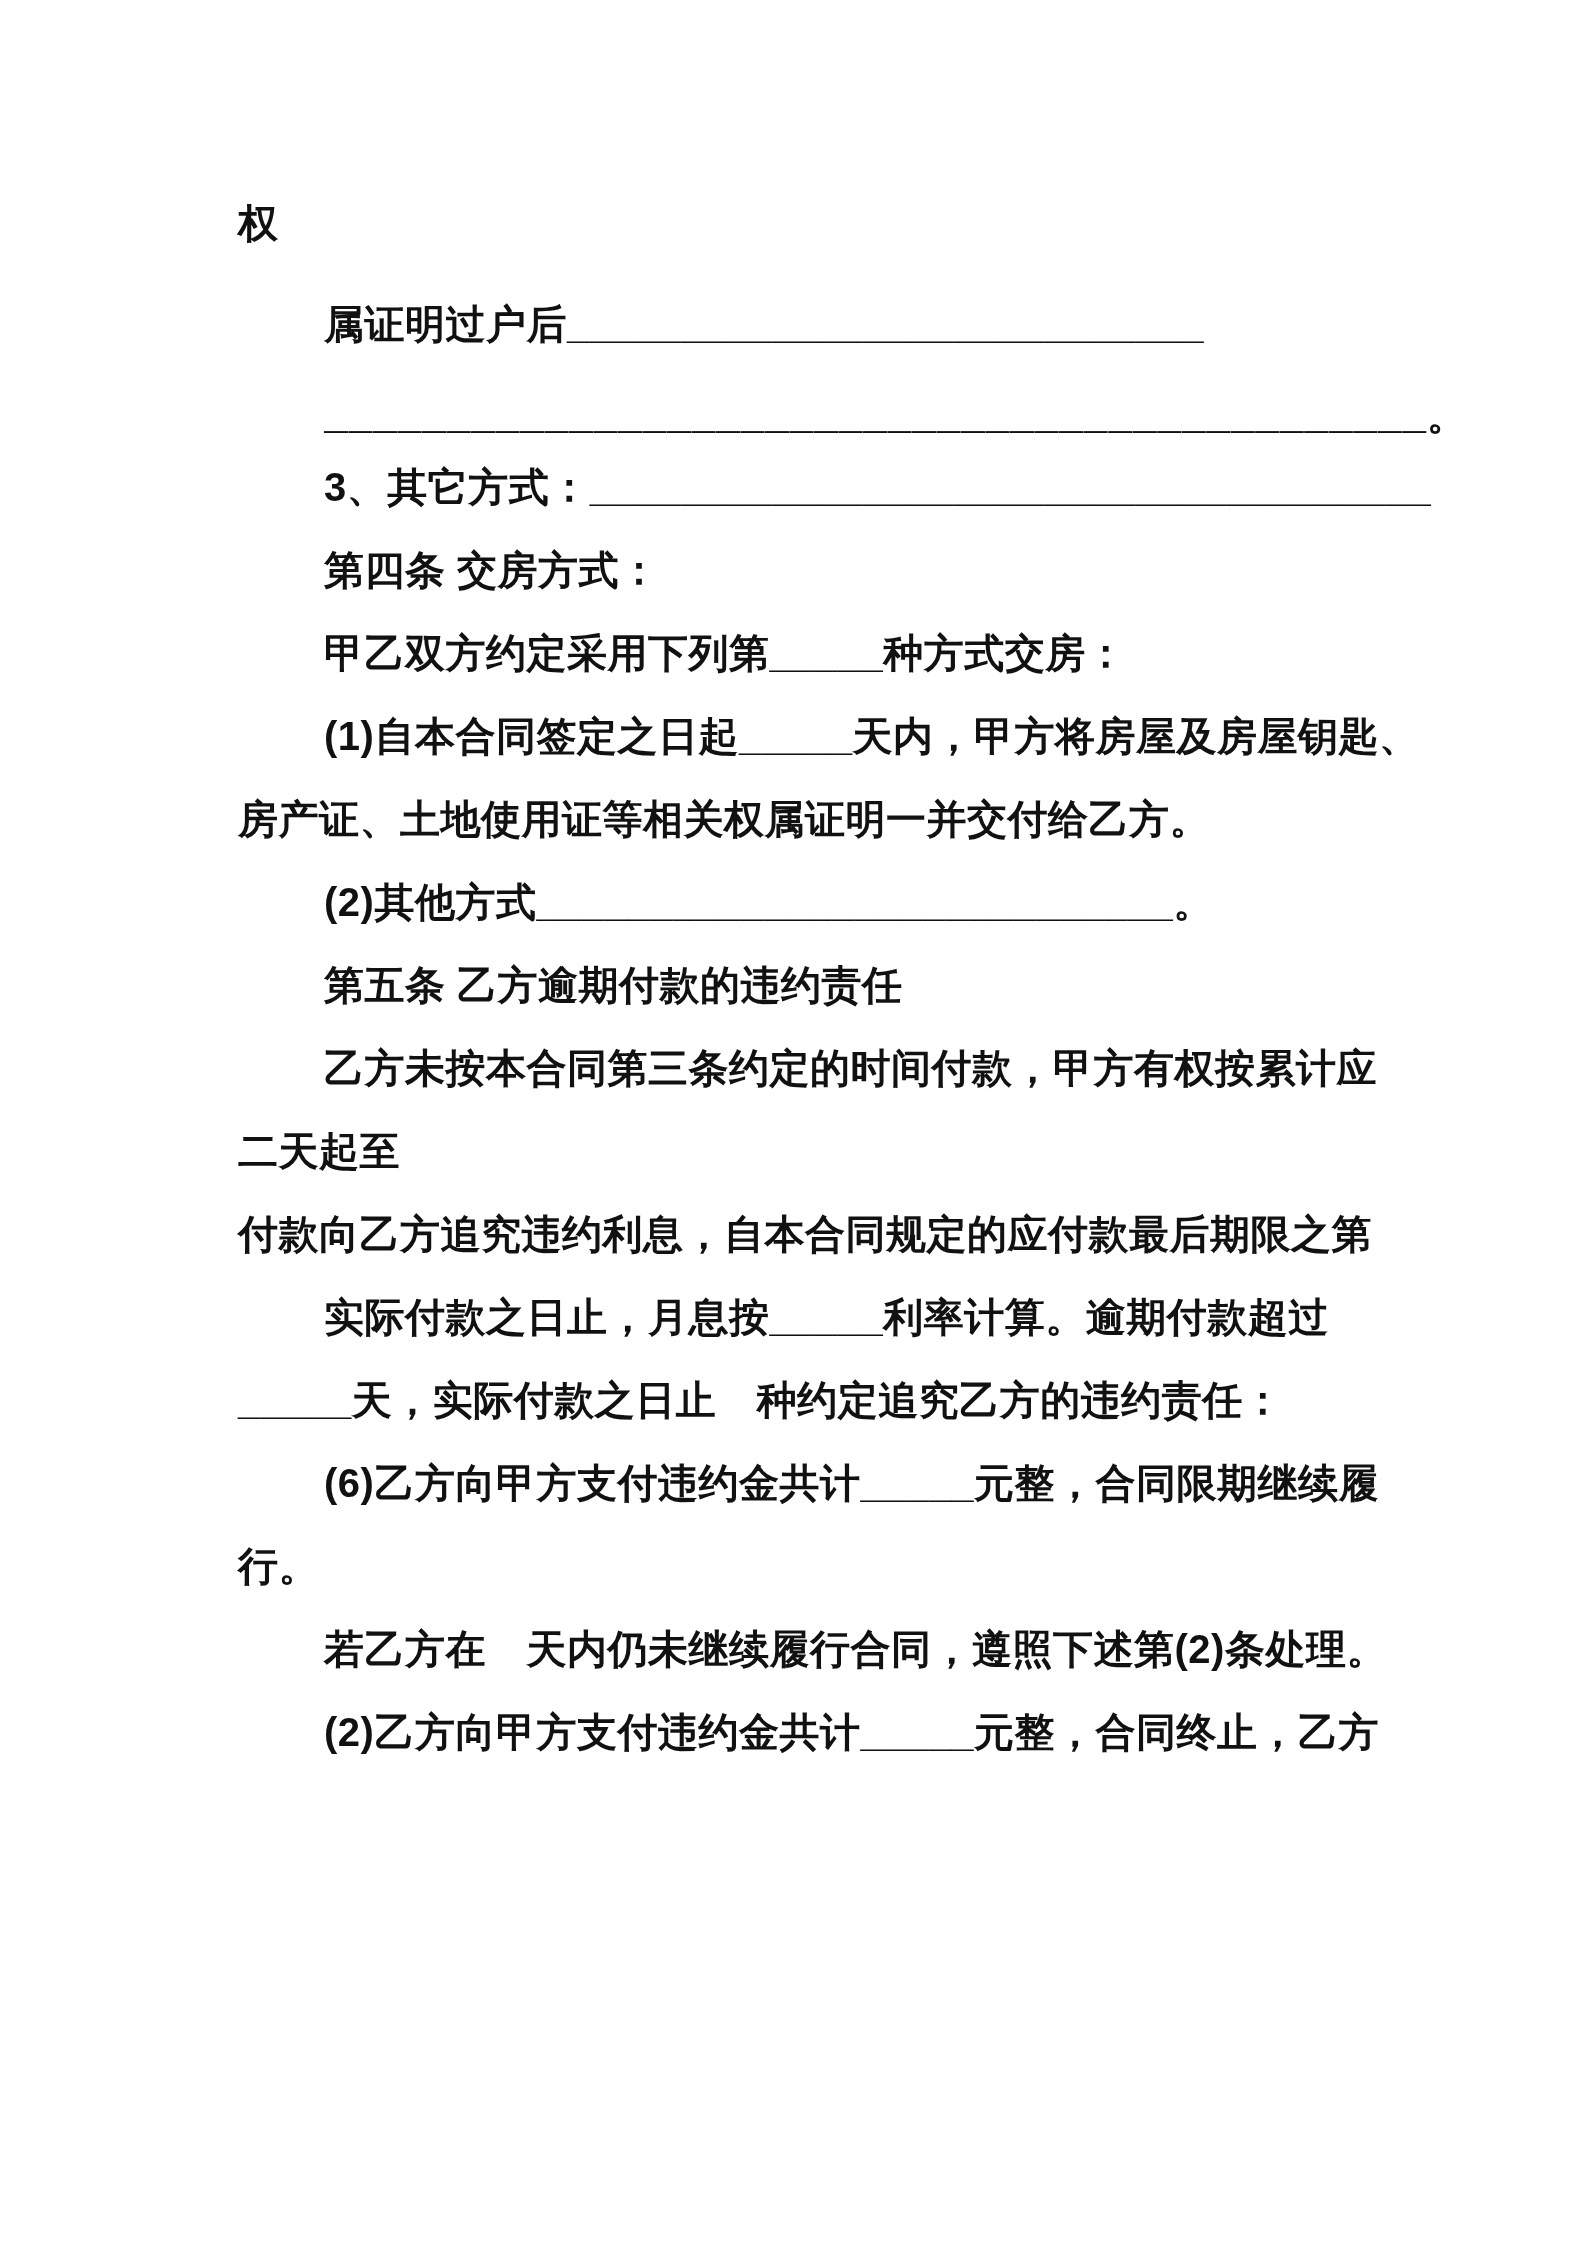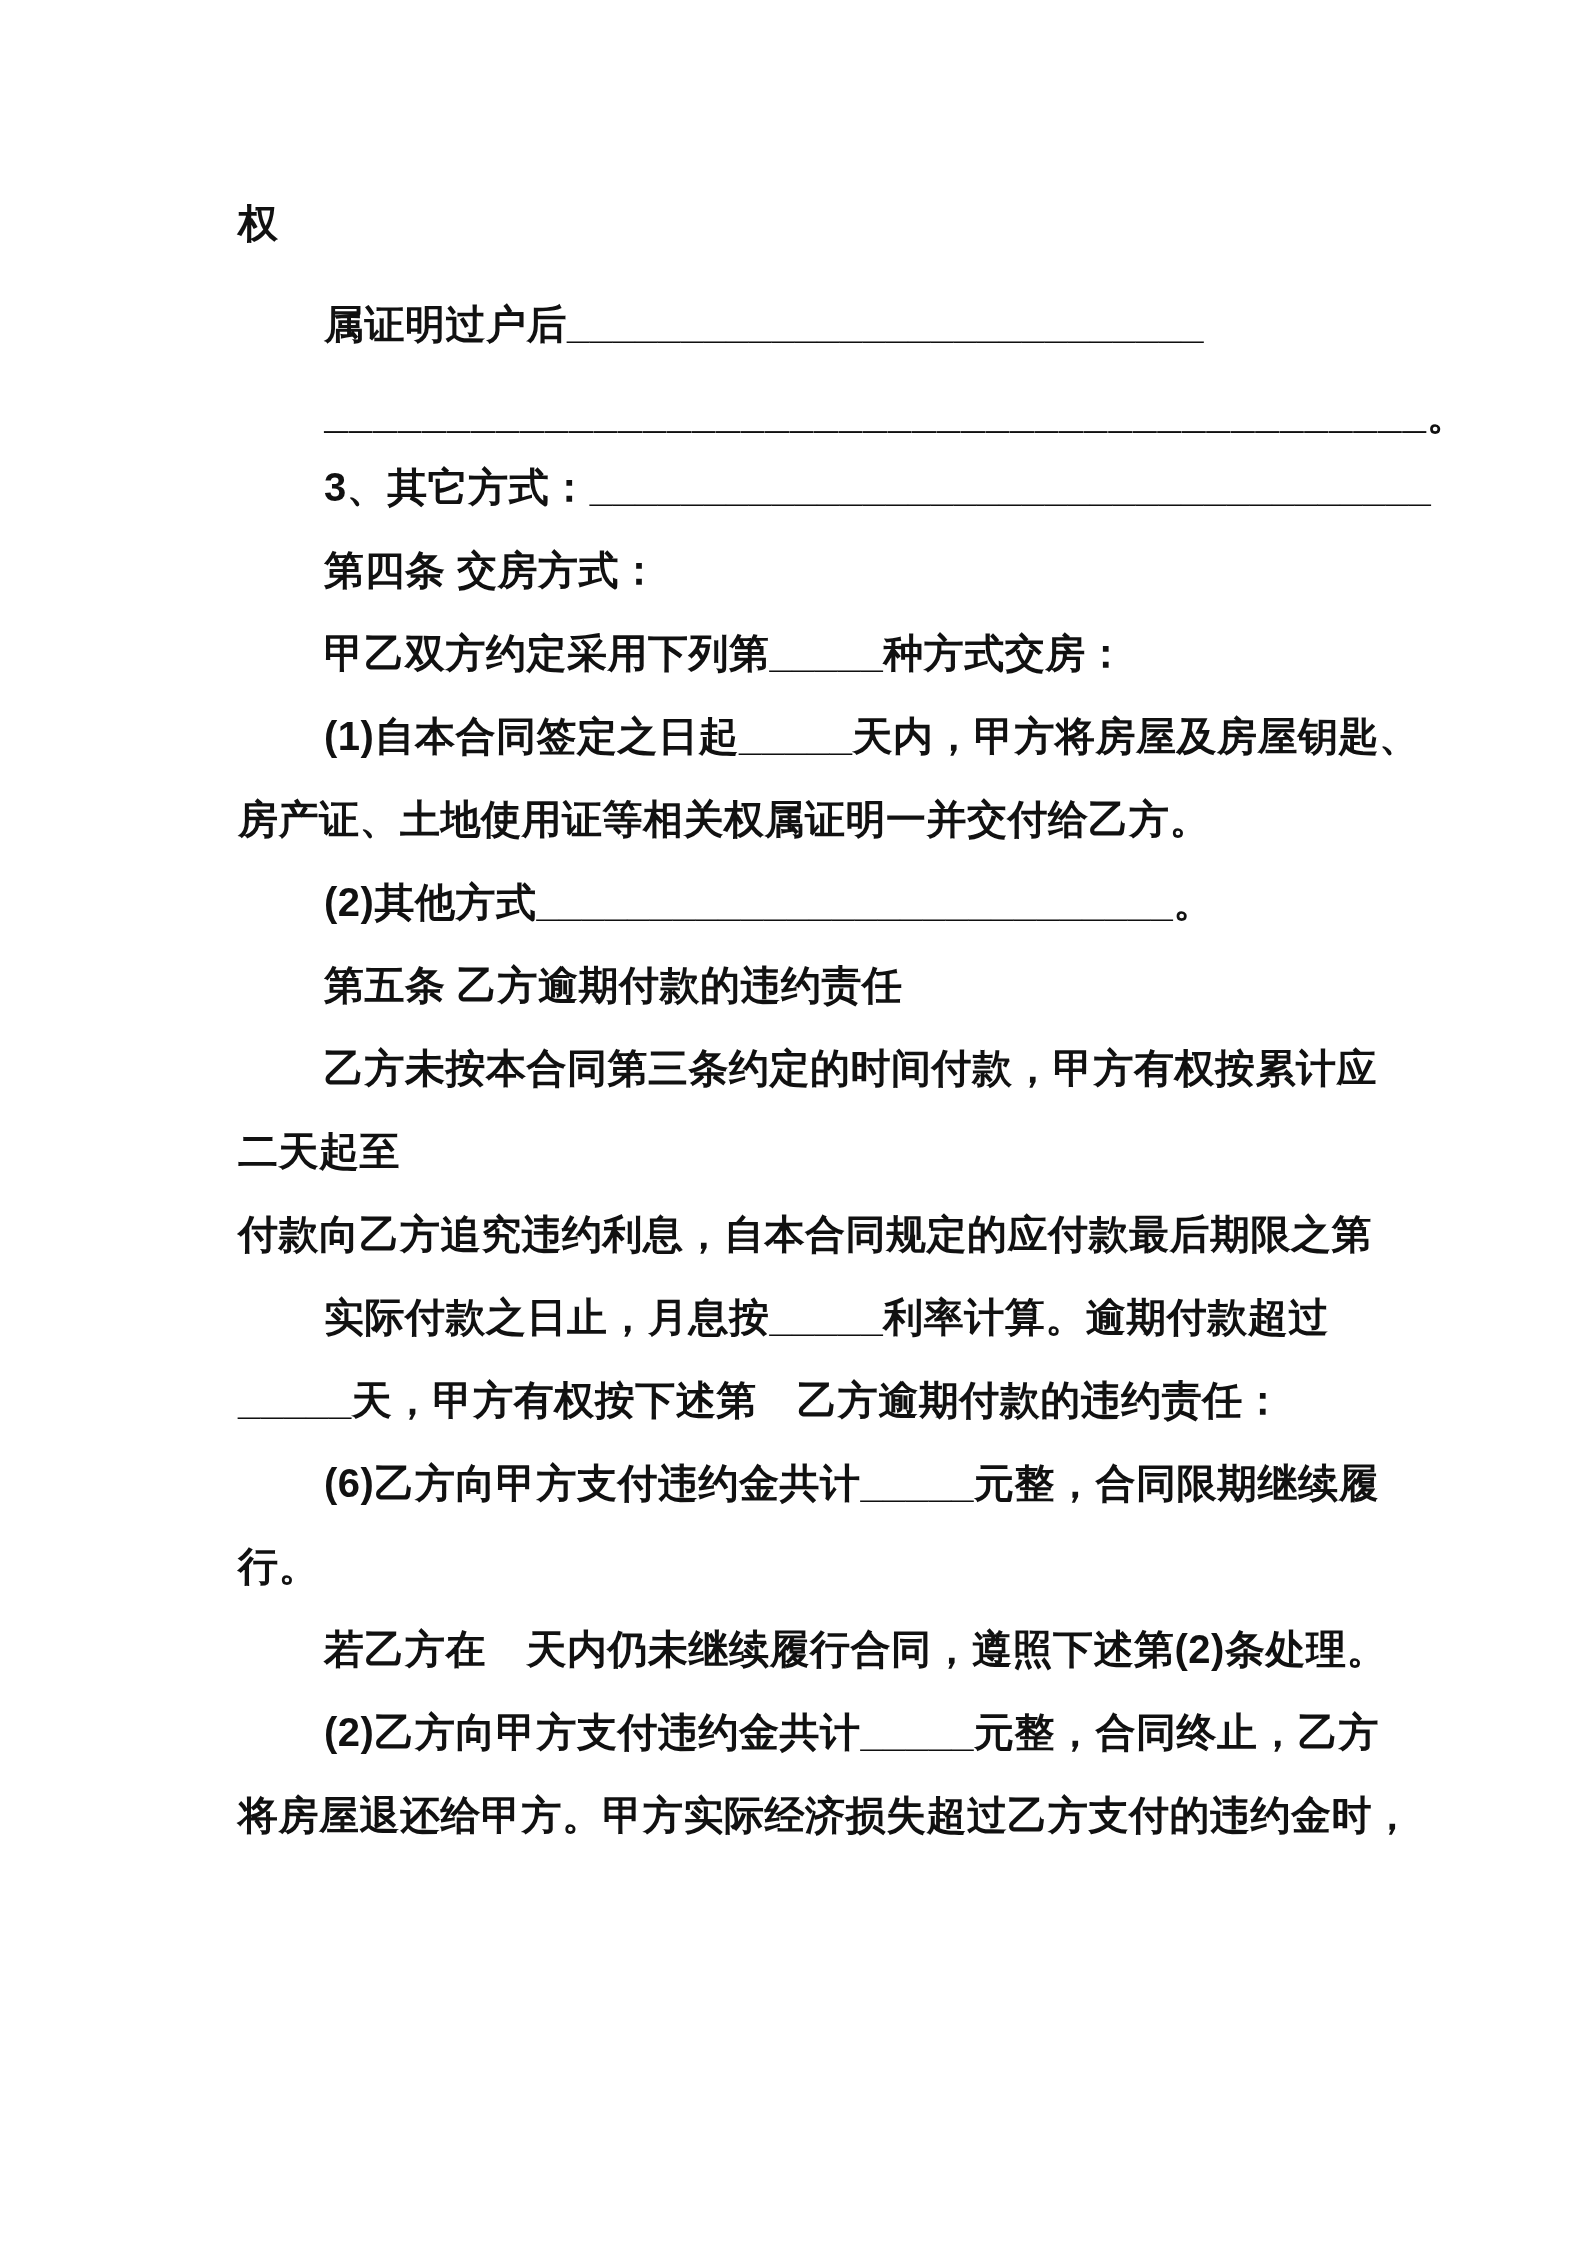--- a/index.html
+++ b/index.html
@@ -45,19 +45,18 @@
   <div class="line indent">第四条 交房方式：</div>
   <div class="line indent">甲乙双方约定采用下列第_____种方式交房：</div>
   <div class="line indent">(1)自本合同签定之日起_____天内，甲方将房屋及房屋钥匙、</div>
   <div class="line">房产证、土地使用证等相关权属证明一并交付给乙方。</div>
   <div class="line indent">(2)其他方式____________________________。</div>
   <div class="line indent">第五条 乙方逾期付款的违约责任</div>
   <div class="line indent">乙方未按本合同第三条约定的时间付款，甲方有权按累计应</div>
   <div class="line">二天起至</div>
   <div class="line">付款向乙方追究违约利息，自本合同规定的应付款最后期限之第</div>
   <div class="line indent">实际付款之日止，月息按_____利率计算。逾期付款超过</div>
-  <div class="line">_____天，甲方有权按下述第　乙方逾期付款的违约责任：</div>
+  <div class="line">_____天，实际付款之日止　种约定追究乙方的违约责任：</div>
   <div class="line indent">(6)乙方向甲方支付违约金共计_____元整，合同限期继续履</div>
   <div class="line">行。</div>
   <div class="line indent">若乙方在　天内仍未继续履行合同，遵照下述第(2)条处理。</div>
   <div class="line indent">(2)乙方向甲方支付违约金共计_____元整，合同终止，乙方</div>
-  <div class="line">将房屋退还给甲方。甲方实际经济损失超过乙方支付的违约金时，</div>
 </div>
 
 </body></html>

